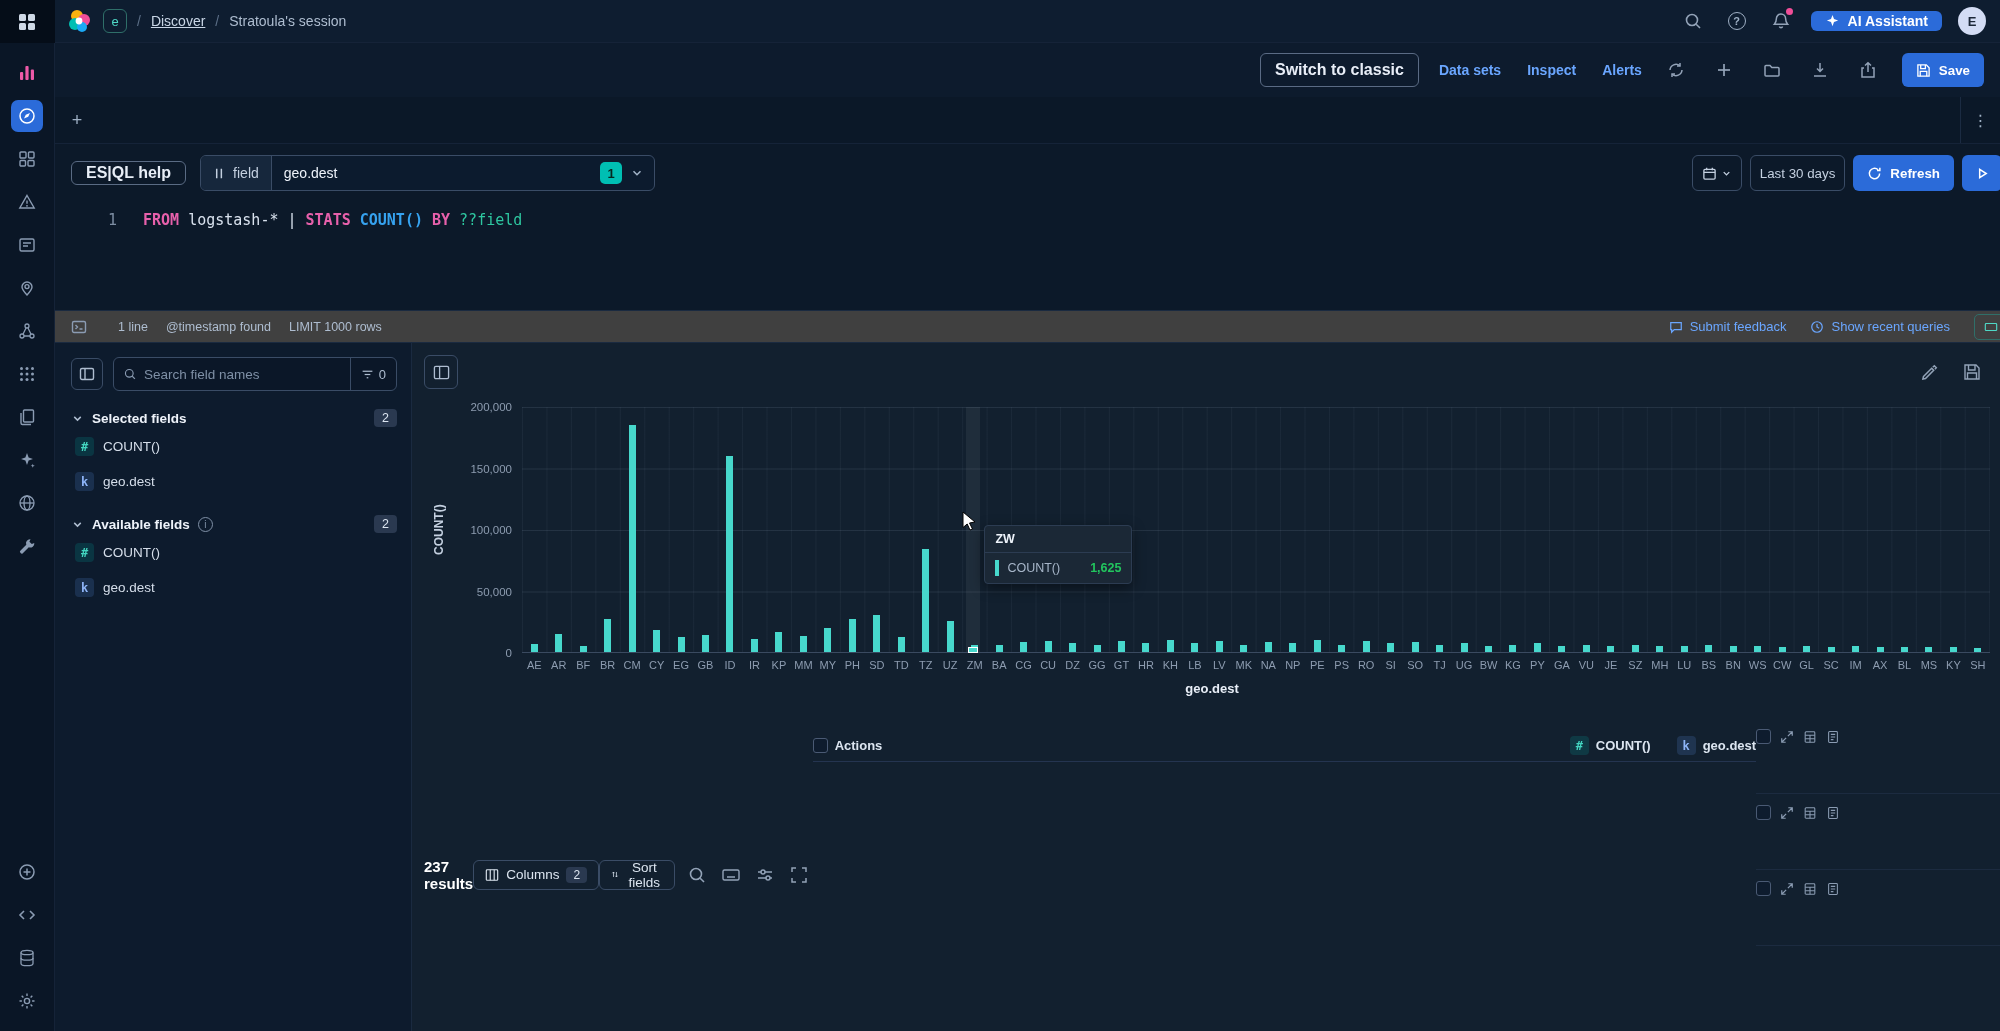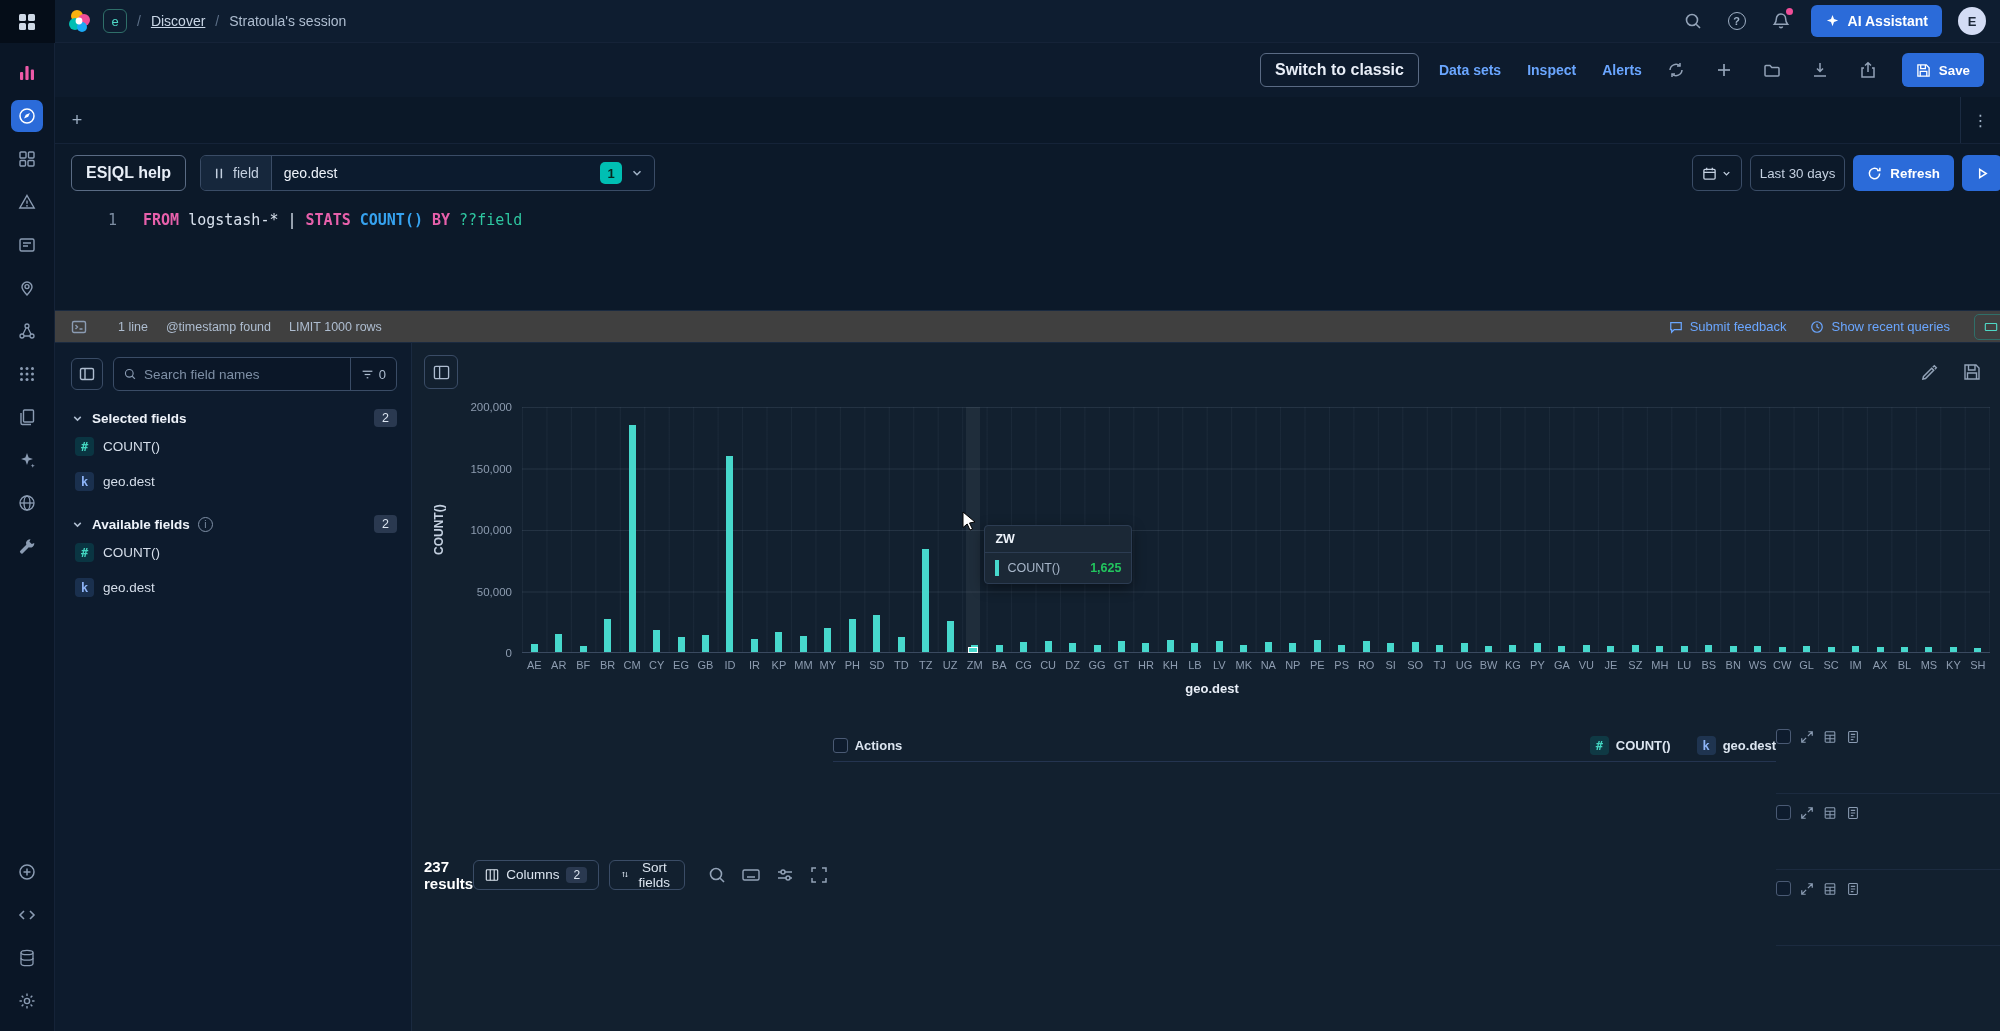--- a/index.html
+++ b/index.html
@@ -26,21 +26,21 @@
   .topbar{height:43px;background:#0e1d30;display:flex;align-items:center;padding:0 14px 0 12px;gap:10px;border-bottom:1px solid #152338}
   .crumb-sep{color:#5c6f87}
   .crumb-link{color:#c9d6e6;text-decoration:underline;cursor:pointer}
   .crumb-page{color:#aebdd0}
   .space-badge{width:24px;height:24px;border:1px solid #2f6f69;border-radius:6px;color:#4fd8c6;display:flex;align-items:center;justify-content:center;font-size:13px}
   .topbar-right{margin-left:auto;display:flex;align-items:center;gap:16px}
   .icon-btn{display:flex;align-items:center;justify-content:center;width:28px;height:28px;border-radius:6px;color:#9fb0c5}
   .help-circle{width:18px;height:18px;border:1.5px solid #9fb0c5;border-radius:50%;font-size:11px;display:flex;align-items:center;justify-content:center;color:#9fb0c5;font-weight:700}
   .bell-wrap{position:relative}
   .bell-dot{position:absolute;top:1px;right:2px;width:7px;height:7px;border-radius:50%;background:#f04e98}
-  .ai-btn{height:32px;background:#2b6bd9;border-radius:6px;color:#fff;display:flex;align-items:center;gap:8px;padding:0 14px;font-size:14px;font-weight:600}
+  .ai-btn{height:20px;background:#2b6bd9;border-radius:6px;color:#fff;display:flex;align-items:center;gap:8px;padding:0 14px;font-size:14px;font-weight:600}
   .avatar{width:28px;height:28px;border-radius:50%;background:#d3dcf4;color:#1c2738;font-weight:700;font-size:13px;display:flex;align-items:center;justify-content:center}
 
   
   .toolbar{height:54px;display:flex;align-items:center;justify-content:flex-end;gap:20px;padding:0 16px;background:#0d1b2d}
   .btn-outline{height:34px;border:1px solid #5a6b84;border-radius:6px;padding:0 14px;color:#e8eef7;font-size:16px;font-weight:600;display:flex;align-items:center}
   .tb-links{display:flex;gap:26px}
   .tb-link{color:#6aa6ff;font-size:14px;font-weight:600;cursor:pointer}
   .tb-icons{display:flex;gap:20px;align-items:center}
   .btn-primary{height:34px;background:#2b6bd9;border-radius:6px;color:#fff;font-weight:600;display:flex;align-items:center;gap:8px;padding:0 14px}
 
@@ -124,21 +124,21 @@
   .tt-val{margin-left:auto;color:#22c55e;font-weight:600}
   .cursor-svg{position:absolute;left:calc(31.5% - 22px);top:104px;z-index:4}
 
   .x-title{text-align:center;font-size:13px;font-weight:700;color:#e8eef7;margin-top:10px}
   .chart-caption{text-align:center;font-size:13px;color:#c4d0e0;margin-top:14px}
 
   
   .results{margin-top:22px;padding-right:14px;flex:1;min-height:0;display:flex;flex-direction:row}
   .res-head{display:flex;align-items:center}
   .res-count{font-size:15px;font-weight:700;color:#fff}
-  .res-controls{margin-left:auto;display:flex;align-items:center;gap:10px}
+  .res-controls{margin-left:auto;display:flex;align-items:center;}
   .btn-small{height:30px;border:1px solid #3a4c66;border-radius:6px;display:flex;align-items:center;gap:7px;padding:0 11px;font-size:13.5px;color:#dce5f0}
   .pill{background:#2a3950;border-radius:4px;padding:1px 7px;font-size:12px}
   .res-icons{display:flex;gap:6px;margin-left:8px}
   .rgrid{display:grid;grid-template-columns:150px 688px auto;align-items:center}
   .thead{height:32px;margin-top:12px;border-bottom:1px solid #243450;font-size:13px;color:#dce5f0;font-weight:700}
   .thead .hcell{display:flex;align-items:center;gap:7px}
   .col-count{justify-self:end;display:flex;align-items:center;gap:7px}
   .col-dest{padding-left:26px;display:flex;align-items:center;gap:7px}
   .checkbox{width:15px;height:15px;border:1px solid #4a5a74;border-radius:3px;background:#0e1c2e;flex:0 0 15px}
   .trow{height:76px;border-bottom:1px solid #1c2b40;align-items:start;padding-top:11px;font-family:"DejaVu Sans Mono","Liberation Mono",monospace;font-size:13px;color:#e8eef7}
@@ -368,21 +368,21 @@
       </button>
     </div>
 
     <nav class="tabbar">
       <span class="tab-plus">+</span>
       <span class="tab-kebab">⋮</span>
     </nav>
 
     <section class="workspace">
       <div class="querybar">
-        <button class="btn-outline" style="height:36px">ES|QL help</button>
+        <button class="btn-outline" style="height:24px">ES|QL help</button>
         <div class="field-control">
           <span class="field-prefix">
             <svg width="13" height="13" viewBox="0 0 14 14" fill="none" stroke="currentColor" stroke-width="1.6">
               <line x1="4" y1="2" x2="4" y2="12"></line>
                 <line x1="9" y1="2" x2="9" y2="12"></line>
             </svg>
             <span>field</span>
           </span>
           <span class="field-value">geo.dest</span>
           <span class="badge-green">1</span>

